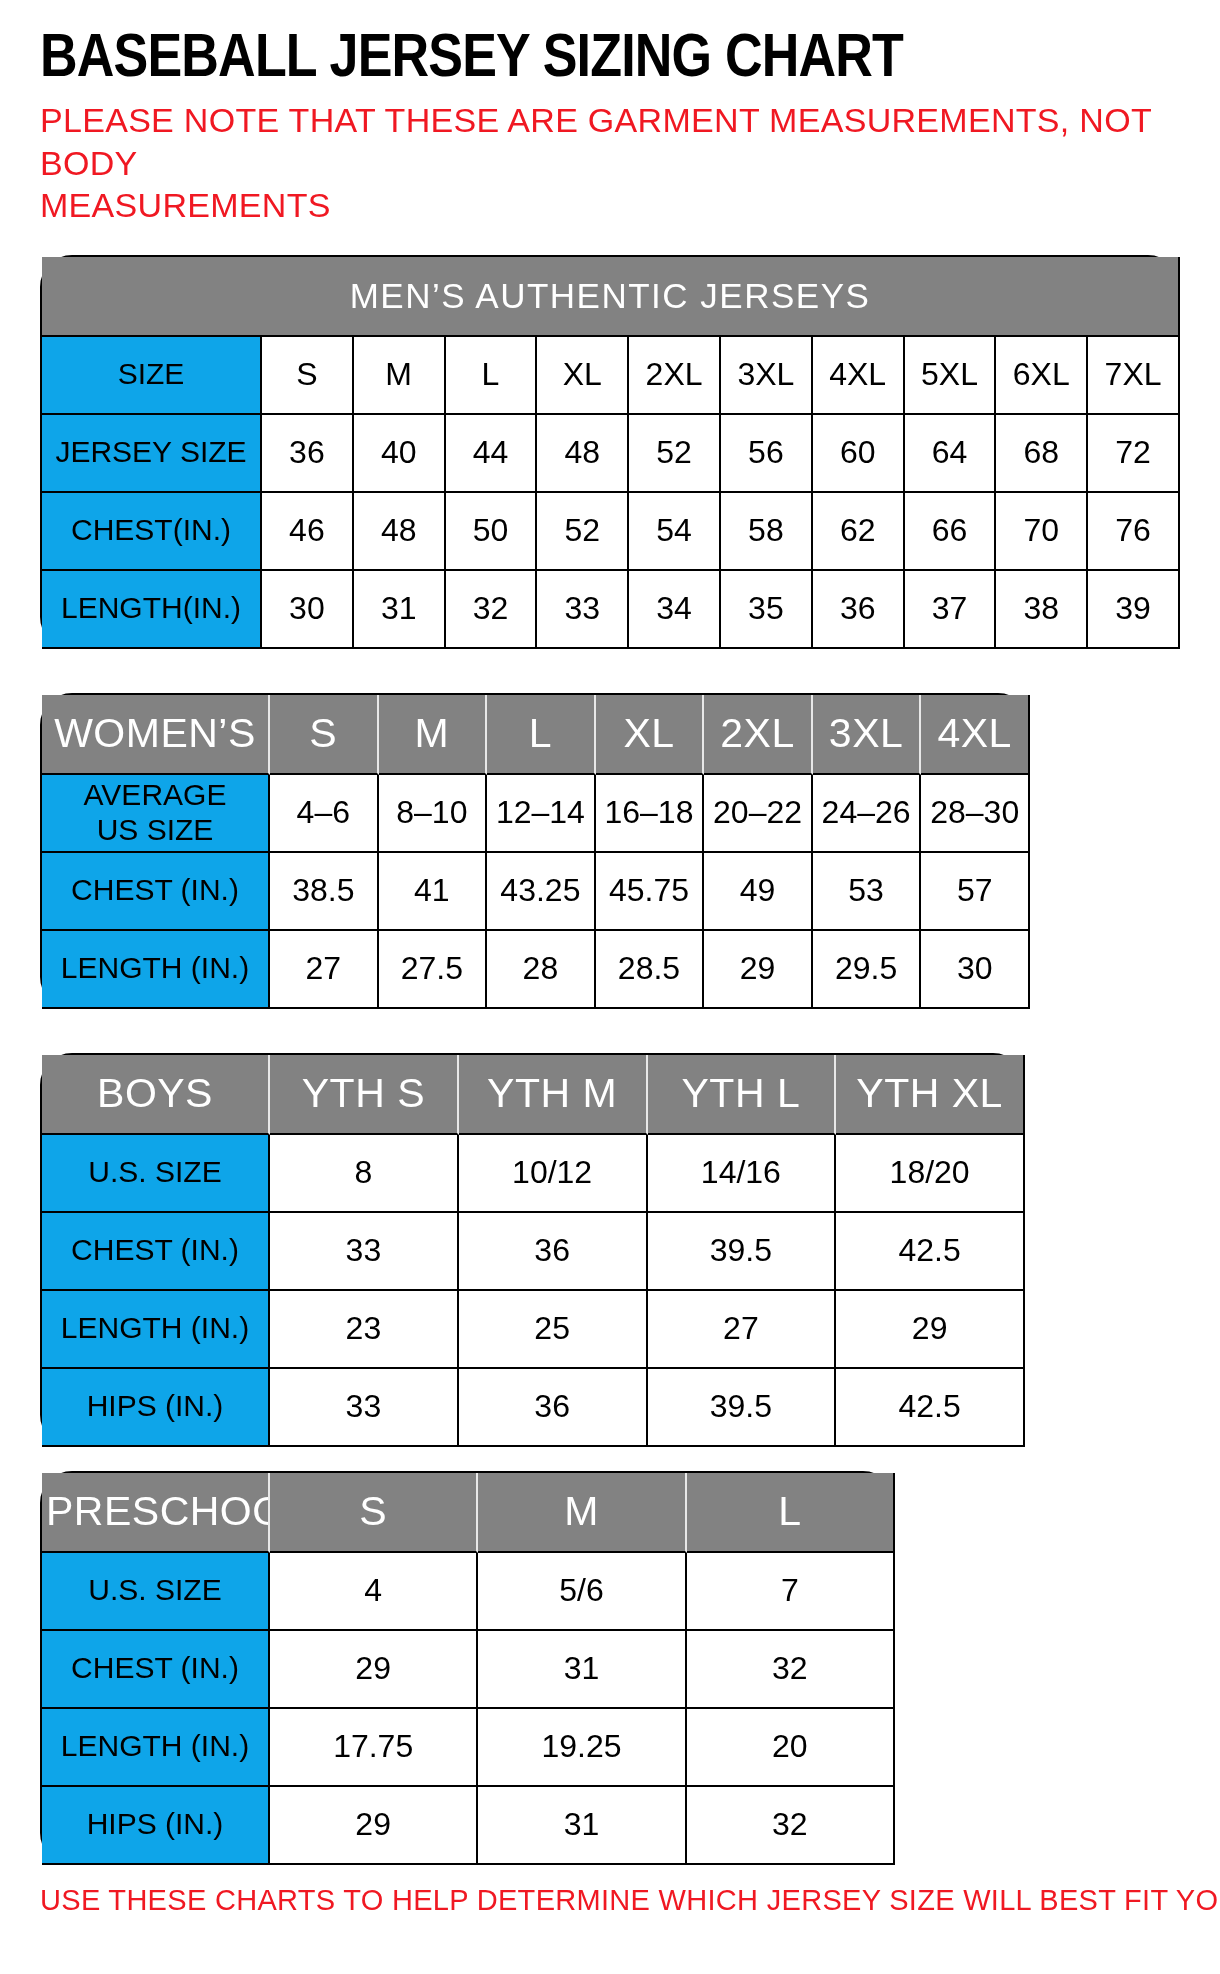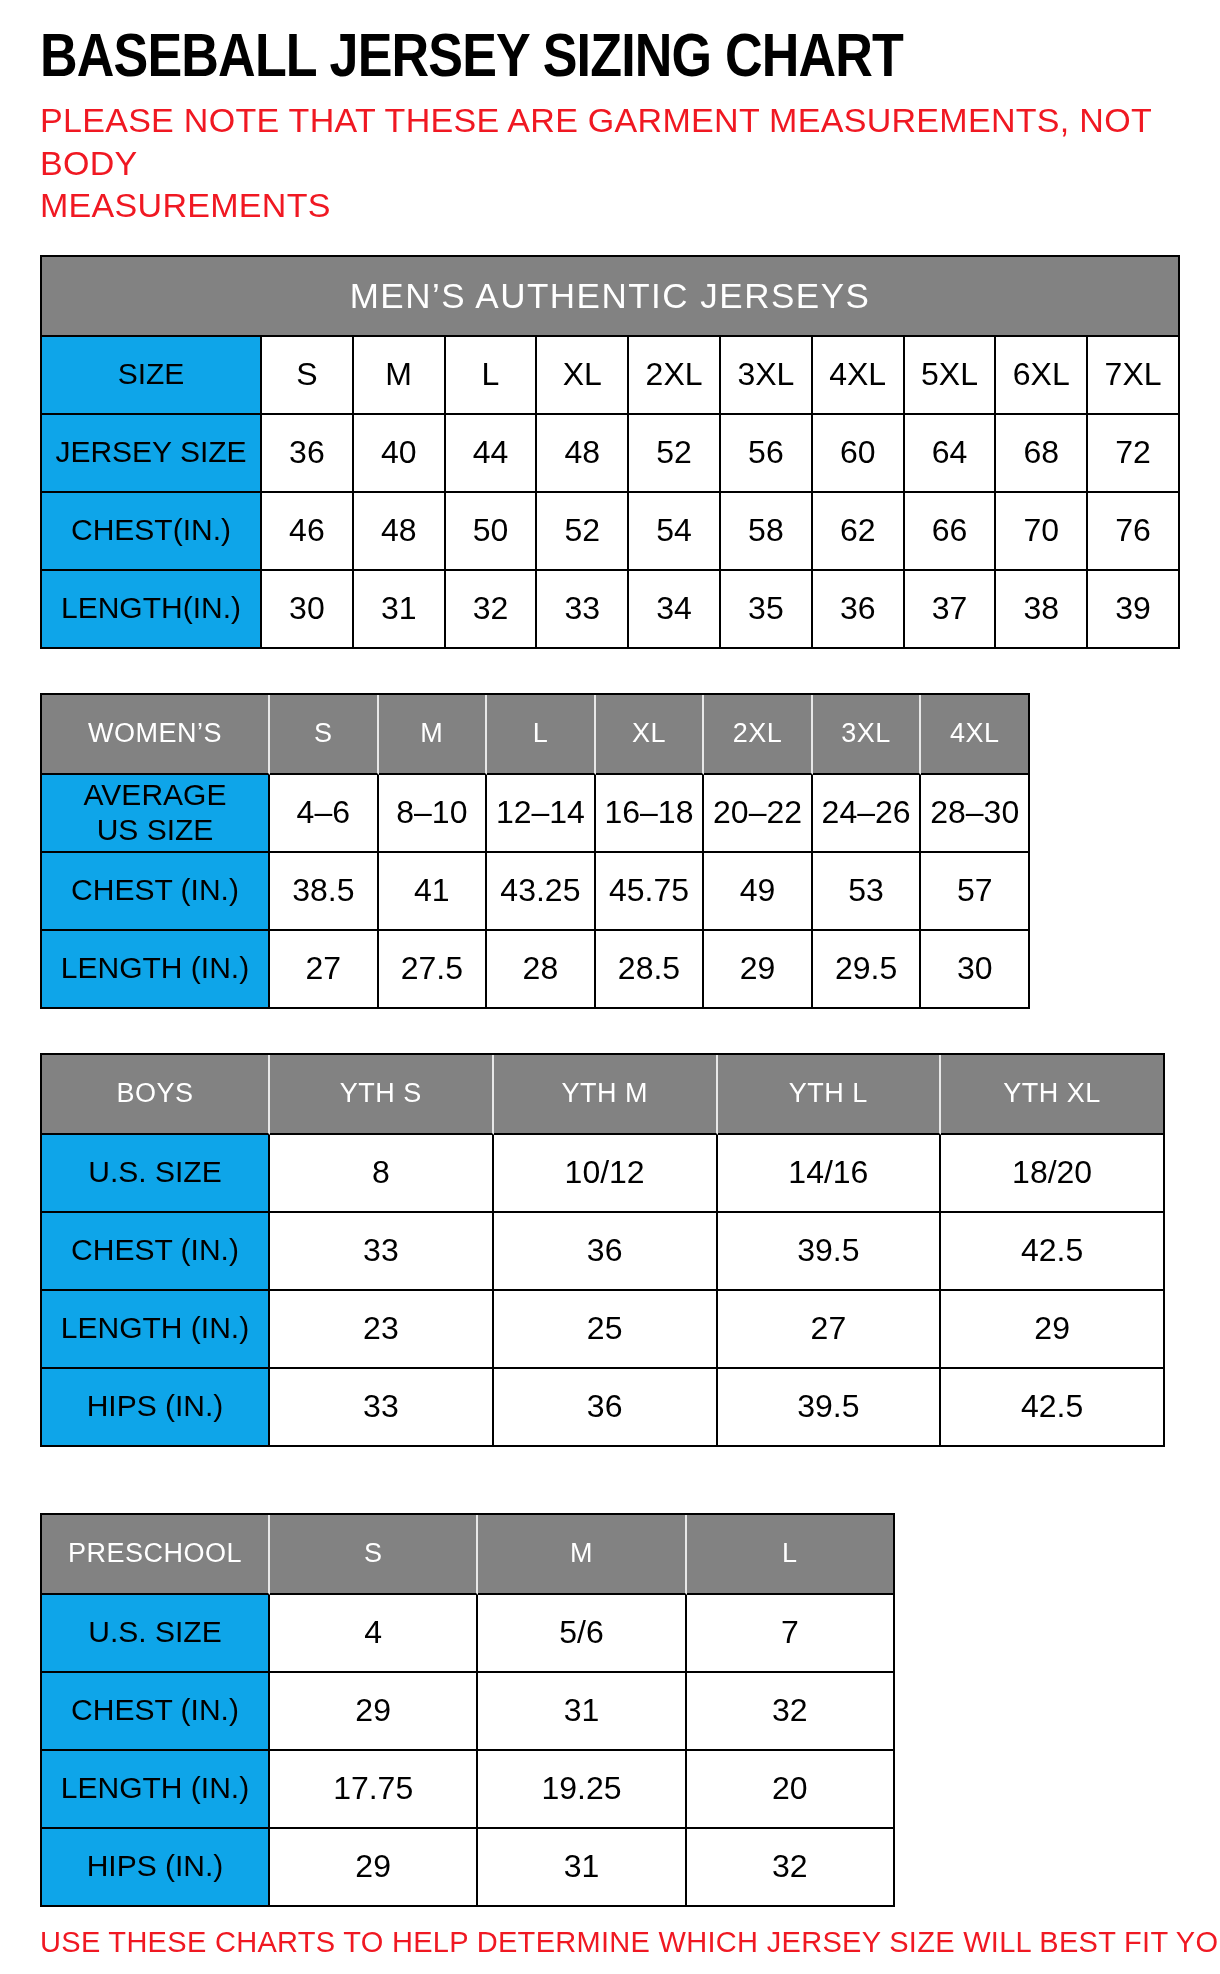--- a/index.html
+++ b/index.html
@@ -41,20 +41,21 @@
     letter-spacing: 0.3px;
     white-space: nowrap;
   }
   table.sizing-table {
     border-collapse: separate;
     border-spacing: 0;
     table-layout: fixed;
     border-top: 2px solid #000;
     border-left: 2px solid #000;
     margin: 0 0 44px 0;
+    border-radius: 32px;
   }
   table.sizing-table th,
   table.sizing-table td {
     border-right: 2px solid #000;
     border-bottom: 2px solid #000;
     text-align: center;
     vertical-align: middle;
     height: 78px;
     padding: 0 4px;
     font-weight: 400;
@@ -75,31 +76,31 @@
   tr.banner-row th {
     background: #828282;
     color: #ffffff;
     font-size: 35px;
     letter-spacing: 1.5px;
     height: 80px;
   }
   tr.head-row th {
     background: #828282;
     color: #ffffff;
-    font-size: 27px;
+    font-size: 41px;
     letter-spacing: 0.5px;
     height: 80px;
     border-right-color: #e8e8e8;
   }
   tr.head-row th:last-child { border-right-color: #000; }
   #table-mens { width: 1140px; margin-top: 6px; }
   #table-mens col.label-col { width: 220px; }
   #table-womens { width: 990px; }
   #table-womens col.label-col { width: 228px; }
-  #table-boys { width: 1125px; margin-bottom: 66px; }
+  #table-boys { width: 985px; margin-bottom: 24px; }
   #table-boys col.label-col { width: 228px; }
   #table-preschool { width: 855px; margin-bottom: 0; }
   #table-preschool col.label-col { width: 228px; }
 </style>
 </head>
 <body>
 
 <div class="page">
   <h1 class="page-title">BASEBALL JERSEY SIZING CHART</h1>
   <p class="note">PLEASE NOTE THAT THESE ARE GARMENT MEASUREMENTS, NOT BODY

